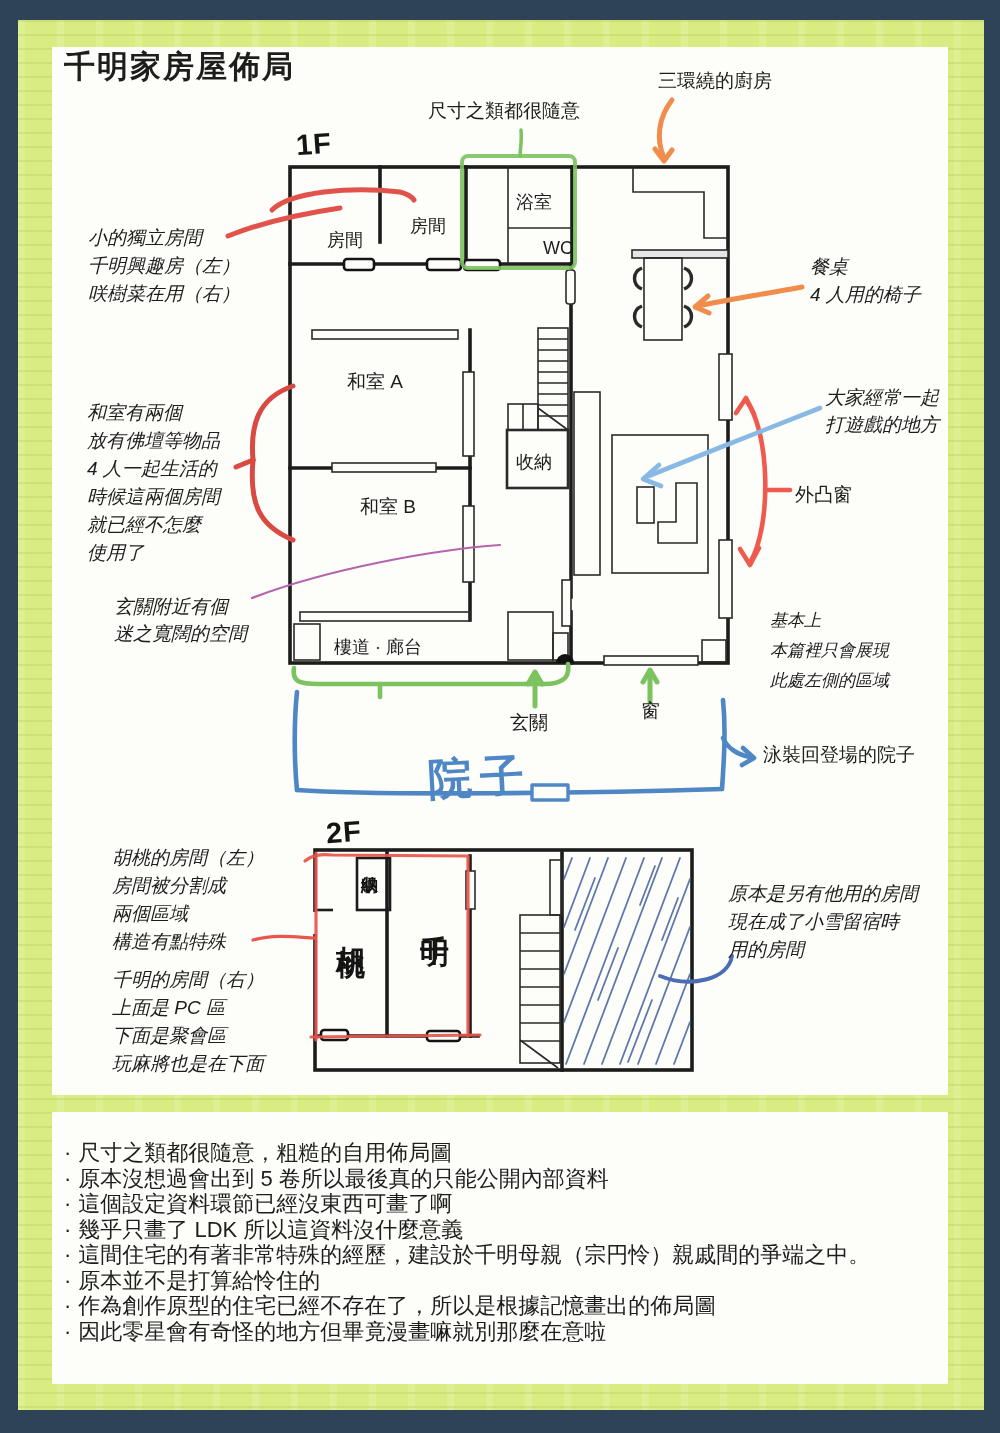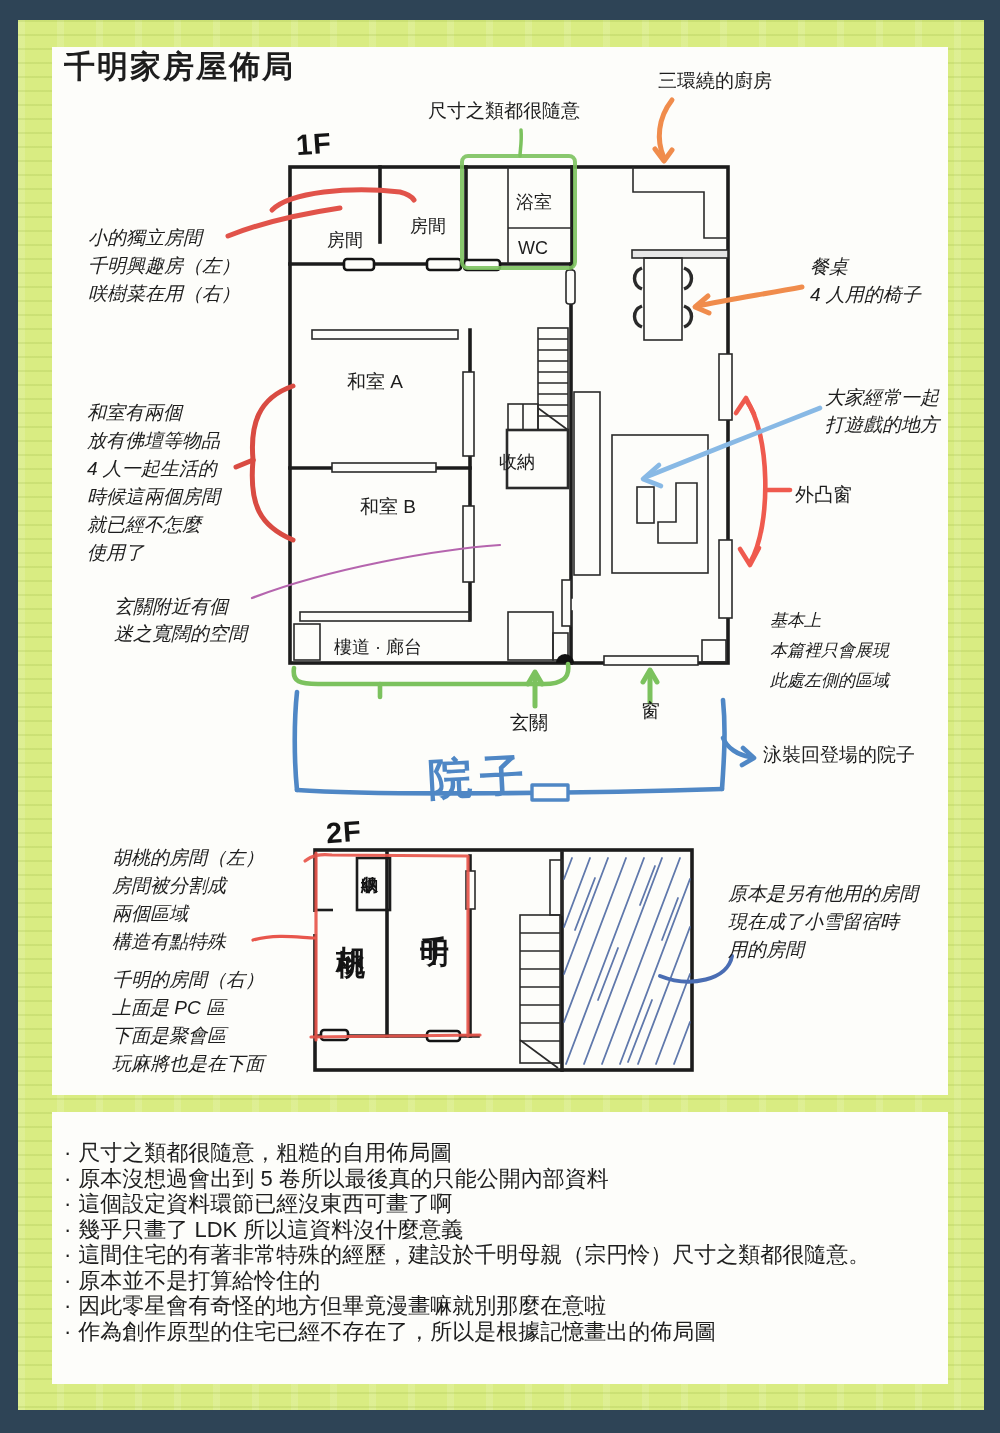--- a/index.html
+++ b/index.html
@@ -228,24 +228,24 @@
 
 <div class="blk" style="left:88px;top:224px">
   <div>小的獨立房間</div>
   <div>千明興趣房（左）</div>
   <div>咲樹菜在用（右）</div>
 </div>
 
 <div class="lbl sm" style="left:327px;top:229px">房間</div>
 <div class="lbl sm" style="left:410px;top:215px">房間</div>
 <div class="lbl sm" style="left:516px;top:191px">浴室</div>
-<div class="lbl sm" style="left:518px;top:237px">WC</div>
+<div class="lbl sm" style="left:543px;top:237px">WC</div>
 <div class="lbl" style="left:347px;top:371px">和室 A</div>
 <div class="lbl" style="left:360px;top:496px">和室 B</div>
-<div class="lbl sm" style="left:499px;top:451px">收納</div>
+<div class="lbl sm" style="left:516px;top:451px">收納</div>
 <div class="lbl sm" style="left:334px;top:636px">樓道 · 廊台</div>
 
 <div class="blk" style="left:810px;top:253px">
   <div>餐桌</div>
   <div>4 人用的椅子</div>
 </div>
 
 <div class="blk" style="left:87px;top:399px">
   <div>和室有兩個</div>
   <div>放有佛壇等物品</div>
@@ -301,17 +301,17 @@
   <div>原本是另有他用的房間</div>
   <div>現在成了小雪留宿時</div>
   <div>用的房間</div>
 </div>
 
 <div class="notes">
   <div class="note-line"><span class="b">·</span><span>尺寸之類都很隨意，粗糙的自用佈局圖</span></div>
   <div class="note-line"><span class="b">·</span><span>原本沒想過會出到 5 卷所以最後真的只能公開內部資料</span></div>
   <div class="note-line"><span class="b">·</span><span>這個設定資料環節已經沒東西可畫了啊</span></div>
   <div class="note-line"><span class="b">·</span><span>幾乎只畫了 LDK 所以這資料沒什麼意義</span></div>
-  <div class="note-line"><span class="b">·</span><span>這間住宅的有著非常特殊的經歷，建設於千明母親（宗円怜）尺寸之類都很隨意。</span></div>
+  <div class="note-line"><span class="b">·</span><span>這間住宅的有著非常特殊的經歷，建設於千明母親（宗円怜）親戚間的爭端之中。</span></div>
   <div class="note-line"><span class="b">·</span><span>原本並不是打算給怜住的</span></div>
+  <div class="note-line"><span class="b">·</span><span>作為創作原型的住宅已經不存在了，所以是根據記憶畫出的佈局圖</span></div>
   <div class="note-line"><span class="b">·</span><span>因此零星會有奇怪的地方但畢竟漫畫嘛就別那麼在意啦</span></div>
-  <div class="note-line"><span class="b">·</span><span>作為創作原型的住宅已經不存在了，所以是根據記憶畫出的佈局圖</span></div>
 </div>
 
 </body></html>

